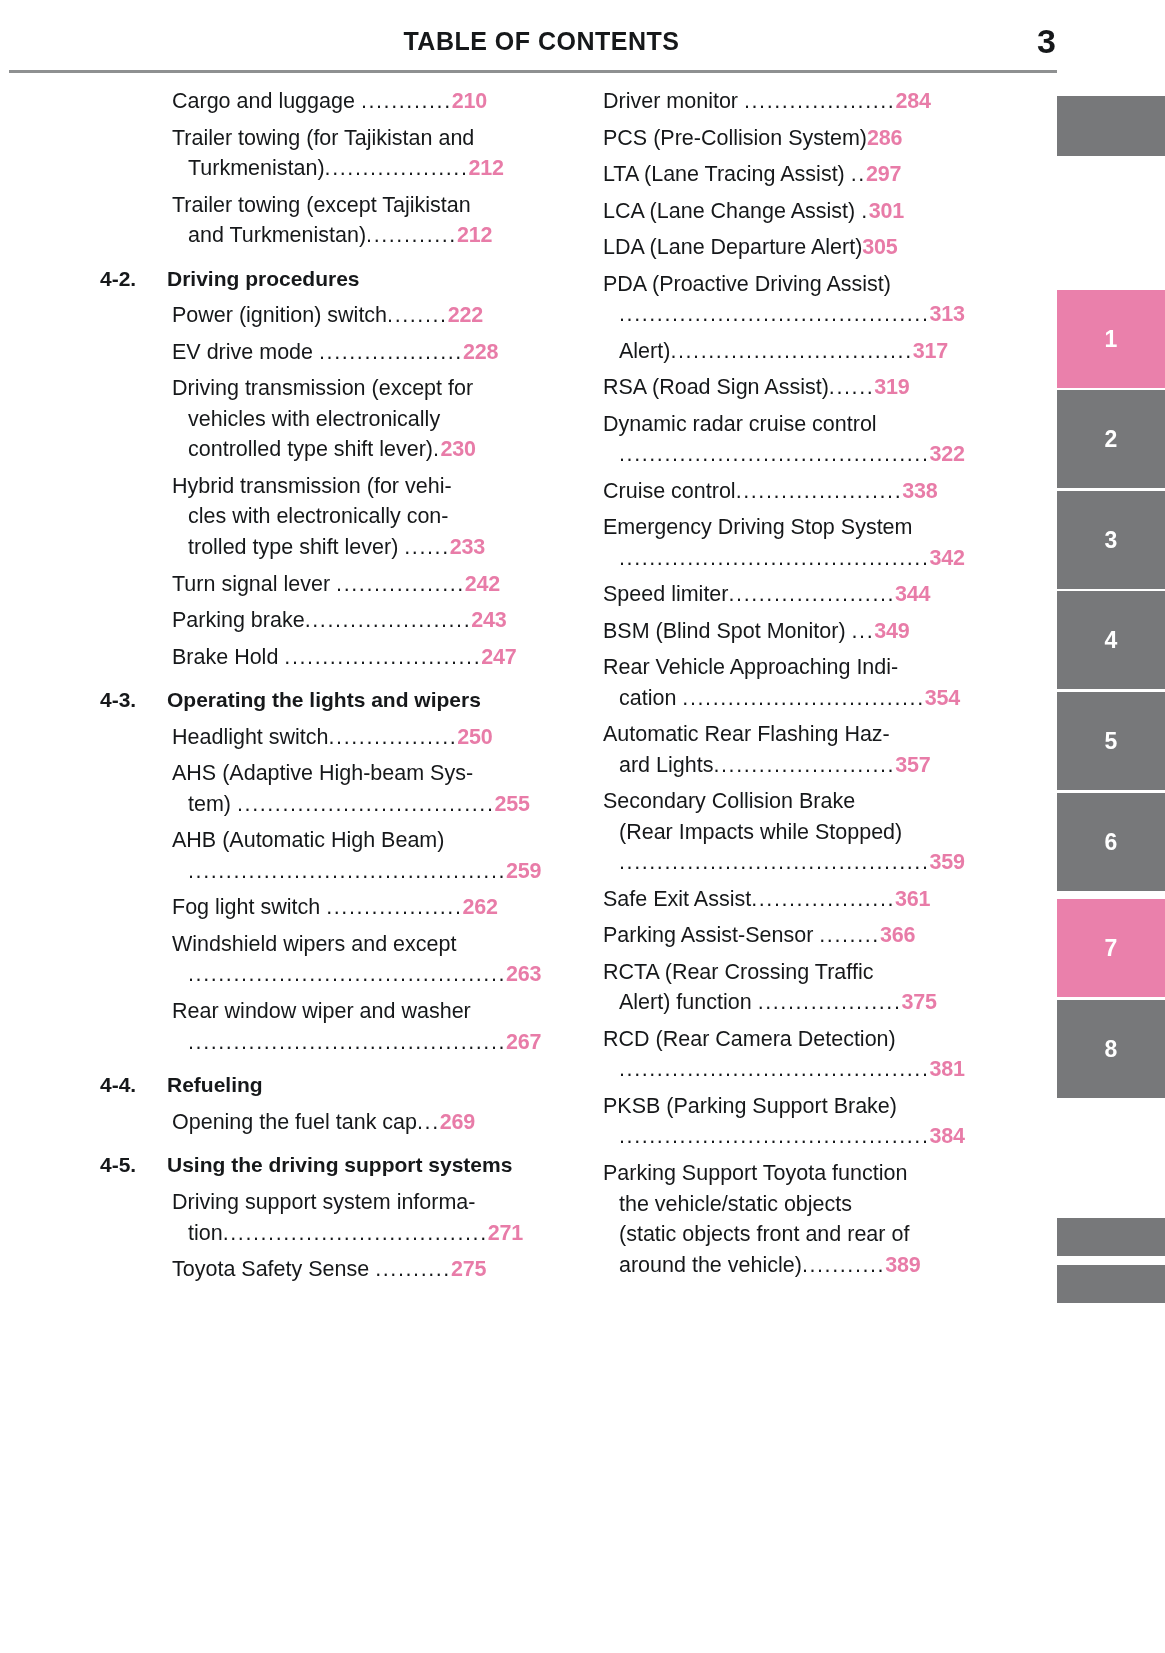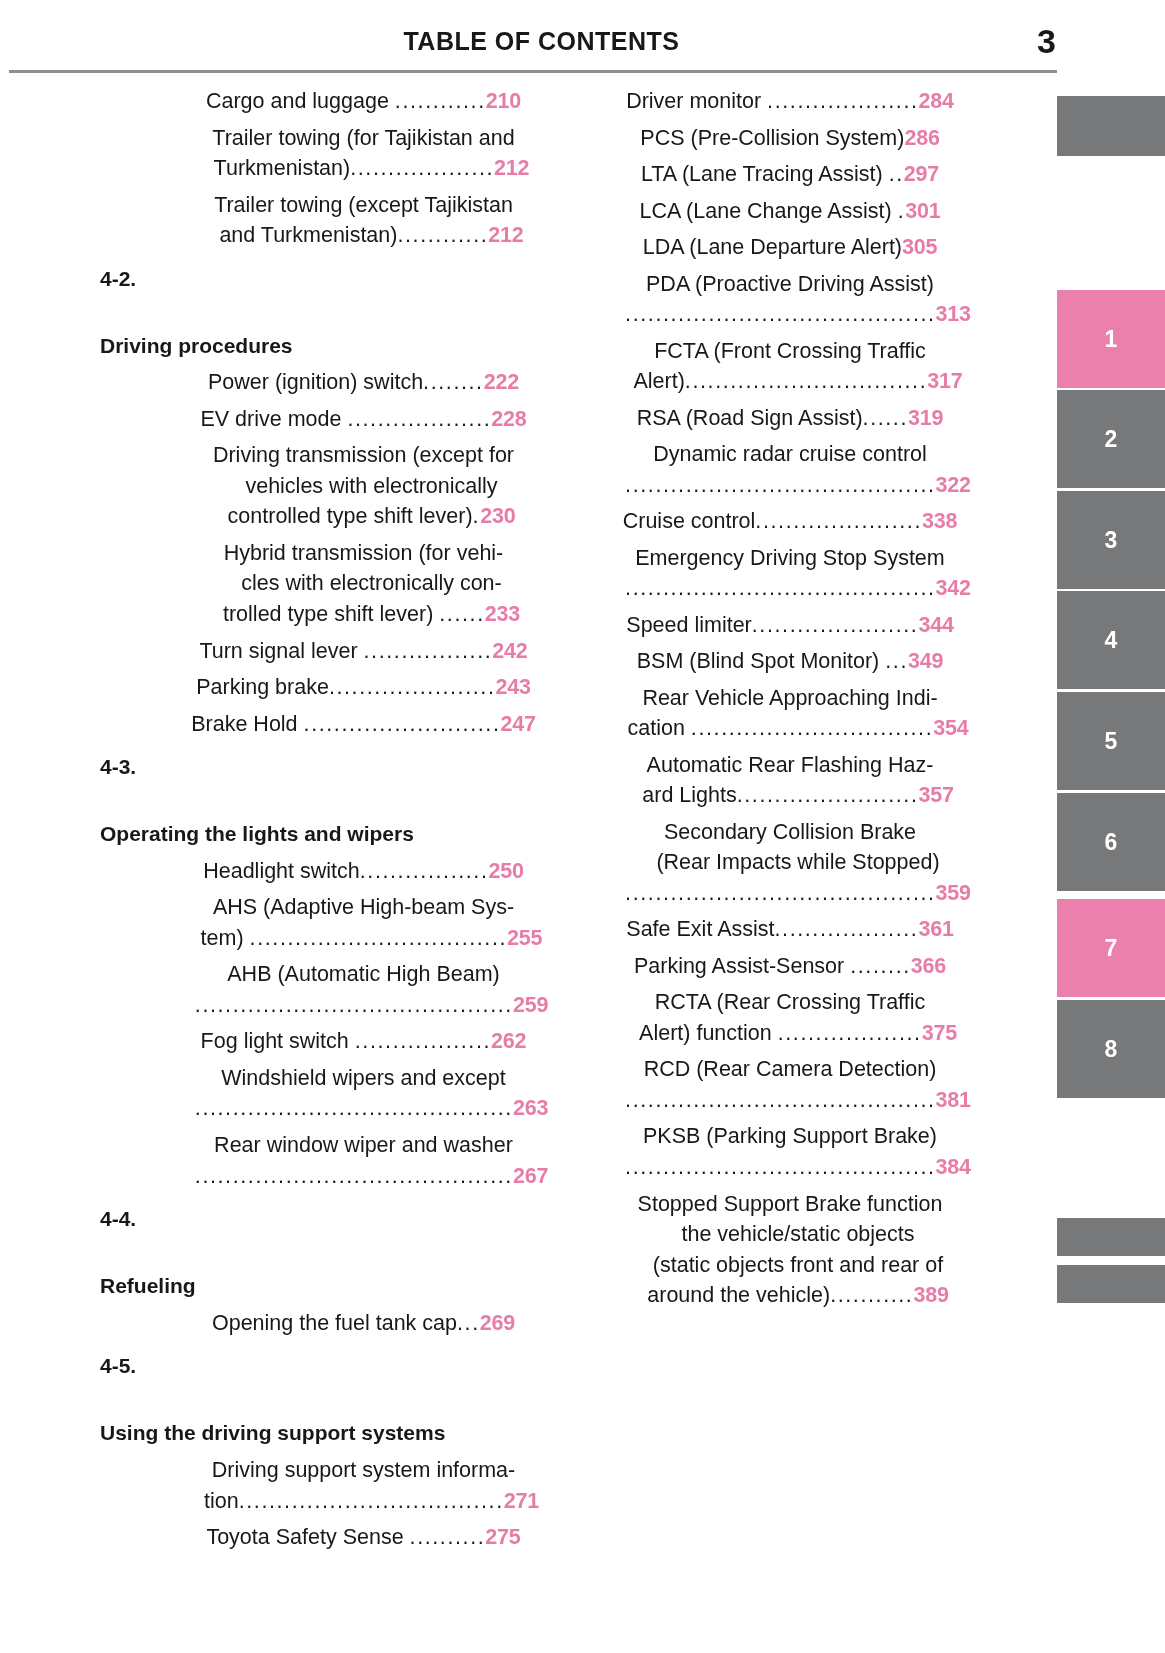--- a/index.html
+++ b/index.html
@@ -52,37 +52,35 @@
     background: #8e9091;
   }
 
   
   .columns {
     position: absolute;
     top: 86px;
     left: 0;
     width: 1030px;
     display: flex;
-    gap: 0px;
-    text-align: center;
+    gap: 16px;
   }
   .col {
     width: 455px;
     position: relative;
   }
   .col-left  { margin-left: 100px; }
   .col-right { margin-left: 18px; width: 420px; }
 
   
   .section-row {
     display: flex;
     align-items: flex-start;
     margin-top: 13px;
     margin-bottom: 7px;
-    flex-direction: column;
   }
   .section-num {
     flex: 0 0 67px;
     font-size: 21px;
     font-weight: bold;
     color: #16181a;
     line-height: 1.42;
   }
   .section-title {
     flex: 1 1 auto;
@@ -260,21 +258,20 @@
           <span class="entry-inner"><span class="entry-text">LCA (Lane Change Assist) </span><span class="leader">.</span><span class="pg">301</span></span>
         </div>
         <div class="entry">
           <span class="entry-inner"><span class="entry-text">LDA (Lane Departure Alert)</span><span class="pg">305</span></span>
         </div>
         <div class="entry">
           <span class="entry-inner"><span class="entry-text">PDA (Proactive Driving Assist)</span></span>
           <span class="entry-inner cont"><span class="leader">.........................................</span><span class="pg">313</span></span>
         </div>
         <div class="entry">
-          <span class="entry-inner"><span class="entry-text">FCTA (Front Crossing Traffic</span></span>
           <span class="entry-inner cont"><span class="entry-text">Alert)</span><span class="leader">................................</span><span class="pg">317</span></span>
         </div>
         <div class="entry">
           <span class="entry-inner"><span class="entry-text">RSA (Road Sign Assist)</span><span class="leader">......</span><span class="pg">319</span></span>
         </div>
         <div class="entry">
           <span class="entry-inner"><span class="entry-text">Dynamic radar cruise control</span></span>
           <span class="entry-inner cont"><span class="leader">.........................................</span><span class="pg">322</span></span>
         </div>
         <div class="entry">
@@ -315,21 +312,21 @@
         </div>
         <div class="entry">
           <span class="entry-inner"><span class="entry-text">RCD (Rear Camera Detection)</span></span>
           <span class="entry-inner cont"><span class="leader">.........................................</span><span class="pg">381</span></span>
         </div>
         <div class="entry">
           <span class="entry-inner"><span class="entry-text">PKSB (Parking Support Brake)</span></span>
           <span class="entry-inner cont"><span class="leader">.........................................</span><span class="pg">384</span></span>
         </div>
         <div class="entry">
-          <span class="entry-inner"><span class="entry-text">Stopped Support Brake function</span></span>
+          <span class="entry-inner"><span class="entry-text">Parking Support Toyota function</span></span>
           <span class="entry-inner cont"><span class="entry-text">the vehicle/static objects</span></span>
           <span class="entry-inner cont"><span class="entry-text">(static objects front and rear of</span></span>
           <span class="entry-inner cont"><span class="entry-text">around the vehicle)</span><span class="leader">...........</span><span class="pg">389</span></span>
         </div>
       </div>
   </div>
 
   <div class="tabs" id="side-tabs">
       <div class="tab blank" style="top: 96px; height: 60px;"></div>
       <div class="tab active" style="top: 290px; height: 98px;">1</div>

